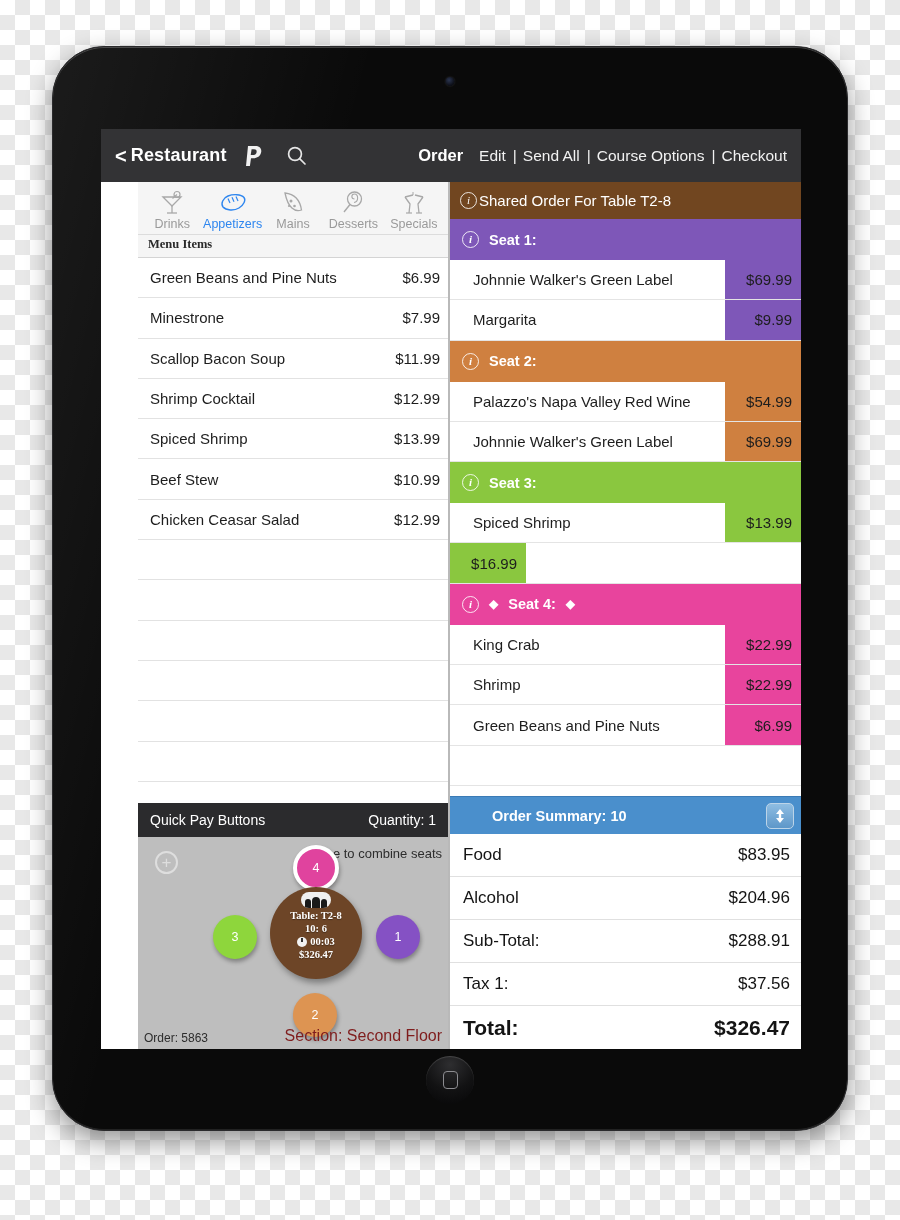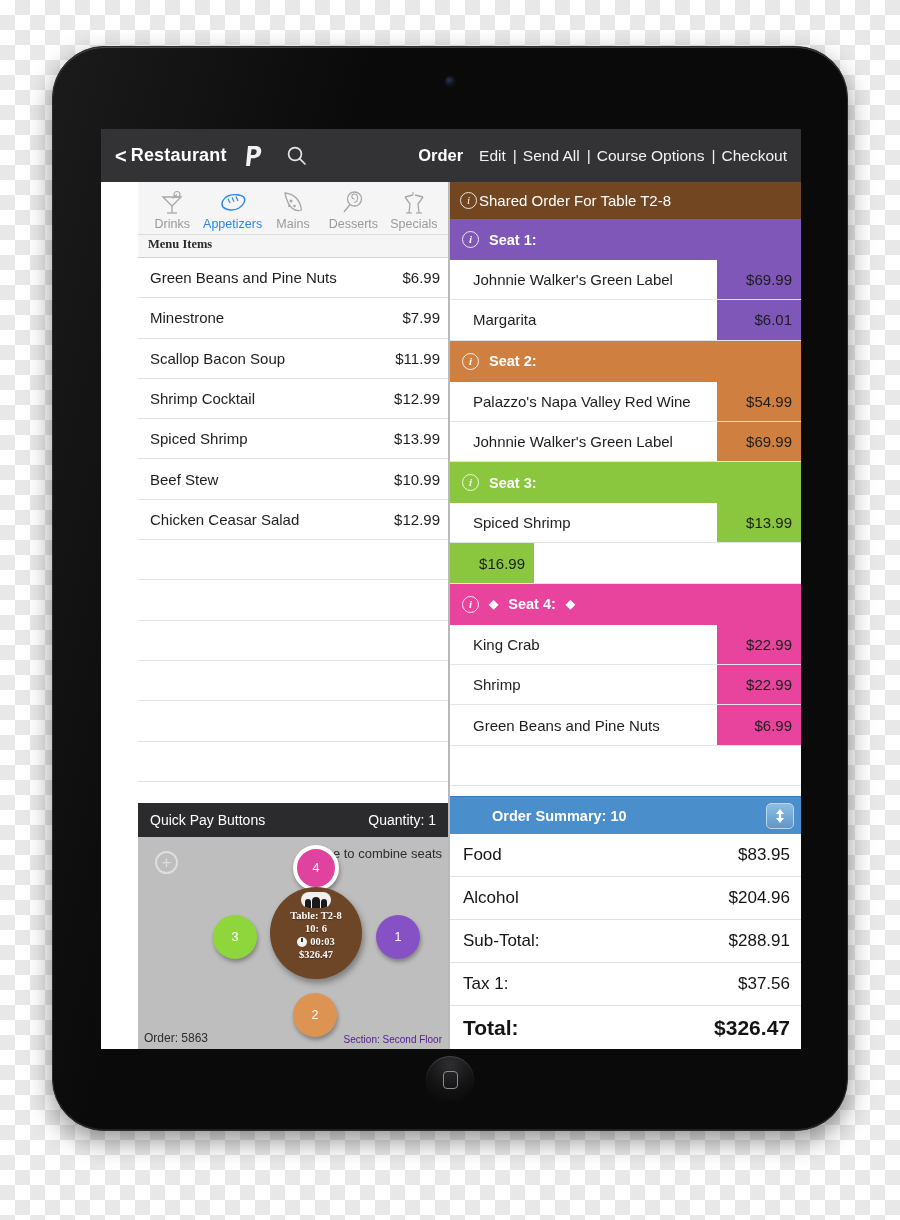--- a/index.html
+++ b/index.html
@@ -186,21 +186,21 @@
   #clock-glyph::after {
     content:""; position:absolute; left:4.2px; top:1.8px;
     width:1.3px; height:3.6px; background:#333;
   }
   #order-num {
     position: absolute; left: 6px; bottom: 4px;
     font-size: 12px; color: #2d2d2d;
   }
   #section-label {
     position: absolute; right: 6px; bottom: 4px;
-    font-size: 10px; color: #4c1d95;
+    font-size: 16px; color: #7f1d1d;
   }
 
   
   #order-list { flex: 1; overflow: hidden; }
   .shared-header {
     height: 37px; background: #714620; color: #fff;
     display: flex; align-items: center; gap: 2px;
     padding: 0 10px; font-size: 15px;
   }
   .seat-header {
@@ -219,21 +219,21 @@
   .order-row {
     height: 40.3px; display: flex; align-items: stretch;
     border-bottom: 1px solid #e4e4e4;
     background: #fff;
   }
   .order-row .o-name {
     flex: 1; display: flex; align-items: center;
     padding-left: 23px; font-size: 15px; color: #1d1d1d;
   }
   .order-row .o-price {
-    width: 84px; display: flex; align-items: center; justify-content: flex-end;
+    width: 76px; display: flex; align-items: center; justify-content: flex-end;
     padding-right: 9px; font-size: 15px; color: #1d1d1d;
   }
   .order-row.blank .o-price { background: transparent !important; }
 
   
   #summary-header {
     height: 38px; background: #4a8fcc; color: #fff;
     display: flex; align-items: center; padding: 0 7px 0 22px;
     font-size: 14.5px; font-weight: bold;
     border-top: 1px solid #3a7ab5;
@@ -449,21 +449,21 @@
             <div class="seat-header" style="background: rgb(126, 87, 184);">
               <span class="info-circle">i</span>
               <span>Seat 1:</span>
             </div>
             <div class="order-row">
               <span class="o-name">Johnnie Walker's Green Label</span>
               <span class="o-price" style="background: rgb(126, 87, 184);">$69.99</span>
             </div>
             <div class="order-row">
               <span class="o-name">Margarita</span>
-              <span class="o-price" style="background: rgb(126, 87, 184);">$6.01</span>
+              <span class="o-price" style="background: rgb(126, 87, 184);">$9.99</span>
             </div>
             <div class="seat-header" style="background: rgb(207, 128, 64);">
               <span class="info-circle">i</span>
               <span>Seat 2:</span>
             </div>
             <div class="order-row">
               <span class="o-name">Palazzo's Napa Valley Red Wine</span>
               <span class="o-price" style="background: rgb(207, 128, 64);">$54.99</span>
             </div>
             <div class="order-row">

